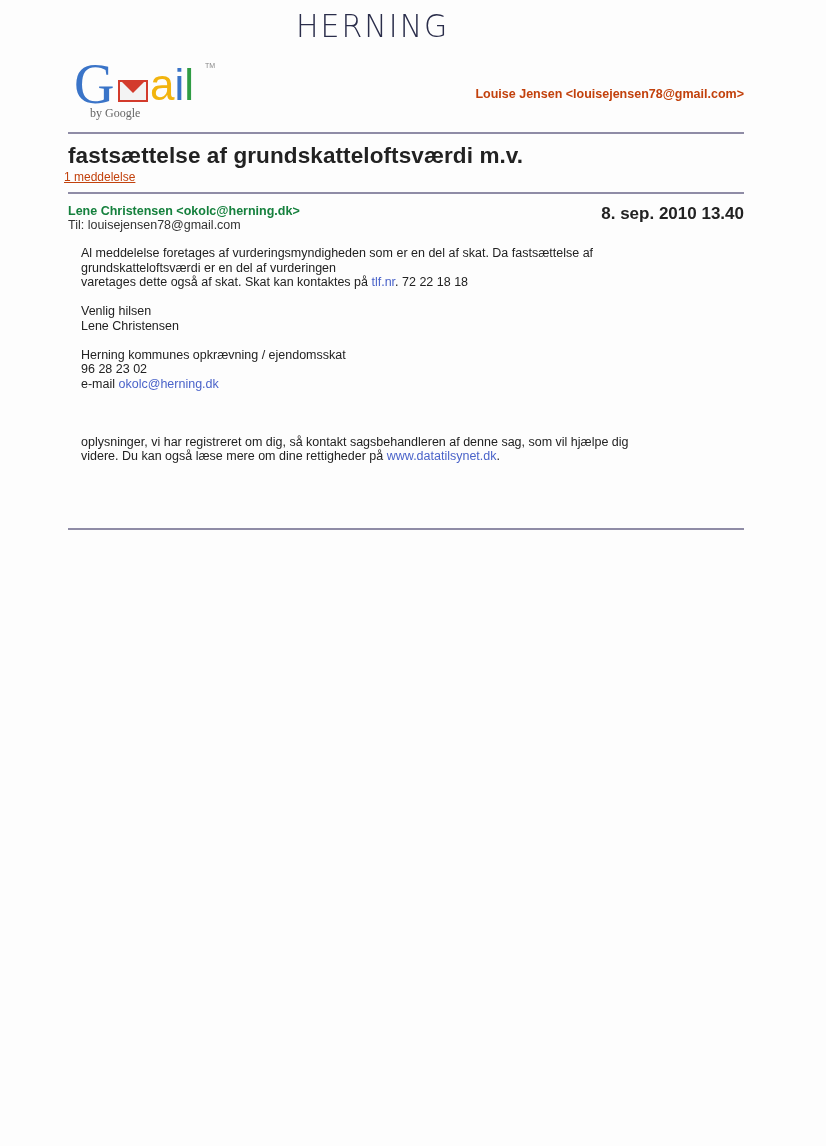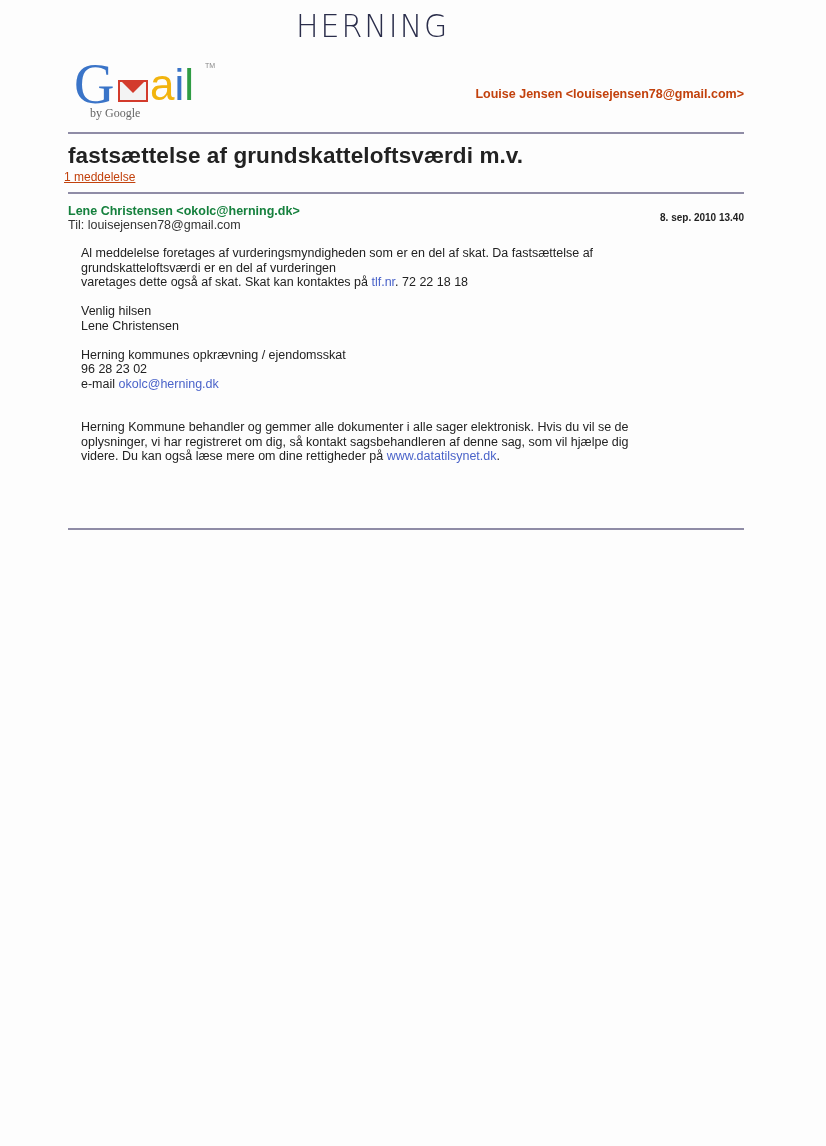--- a/index.html
+++ b/index.html
@@ -19,21 +19,21 @@
     .logo .env:before { content: ""; position: absolute; left: 2px; top: 0; border-left: 11px solid transparent; border-right: 11px solid transparent; border-top: 11px solid #d33b2c; }
     .logo .ail { position: absolute; left: 76px; top: 2px; font-family: "Liberation Sans", sans-serif; font-size: 44px; }
     .logo .a { color: #f2b40e; } .logo .i { color: #3a74c8; } .logo .l { color: #2f9c44; }
     .logo .tm { position: absolute; left: 131px; top: 4px; font-size: 7px; color: #888; }
     .logo .bygoogle { position: absolute; left: 16px; top: 48px; font-family: "Liberation Serif", serif; font-size: 12px; color: #666; }
     .account { position: absolute; right: 82px; top: 87px; font-size: 12.5px; font-weight: bold; color: #c2410c; }
     .rule { position: absolute; left: 68px; width: 676px; height: 2px; background: #8f8ca6; }
     .subject { position: absolute; left: 68px; top: 143px; font-size: 22.5px; font-weight: bold; color: #222; letter-spacing: 0.1px; }
     .count { position: absolute; left: 64px; top: 170px; font-size: 12px; color: #c2410c; text-decoration: underline; }
     .from { position: absolute; left: 68px; top: 204px; font-size: 12.5px; font-weight: bold; color: #15803d; }
-    .date { position: absolute; right: 82px; top: 212px; font-size: 10px; font-weight: bold; color: #222; }
+    .date { position: absolute; right: 82px; top: 204px; font-size: 17px; font-weight: bold; color: #222; }
     .to { position: absolute; left: 68px; top: 218px; font-size: 12.5px; color: #333; }
     .body { position: absolute; left: 81px; top: 246px; font-size: 12.5px; color: #222; line-height: 14.5px; width: 650px; }
     .body p { margin: 0 0 14.5px 0; }
     .link { color: #4a63c9; }
   </style>
 </head>
 <body>
 
 <div class="handwritten">HERNING</div>
 
@@ -67,19 +67,19 @@
   <p>
     <span>Venlig hilsen</span><br>
     <span>Lene Christensen</span>
   </p>
   <p>
     <span>Herning kommunes opkrævning / ejendomsskat</span><br>
     <span>96 28 23 02</span><br>
     <span>e-mail </span> <a class="link">okolc@herning.dk</a>
   </p>
   <p style="margin-top:29px">
-    <span>Herning Kommune behandler og gemmer alle dokumenter i alle sager elektronisk. Hvis du vil se de</span><br>
+    <br>
     <span>oplysninger, vi har registreret om dig, så kontakt sagsbehandleren af denne sag, som vil hjælpe dig</span><br>
     <span>videre. Du kan også læse mere om dine rettigheder på </span><a class="link">www.datatilsynet.dk</a><span>.</span>
   </p>
 </div>
 
 <div class="rule" style="top:528px"></div>
 
 </body></html>

